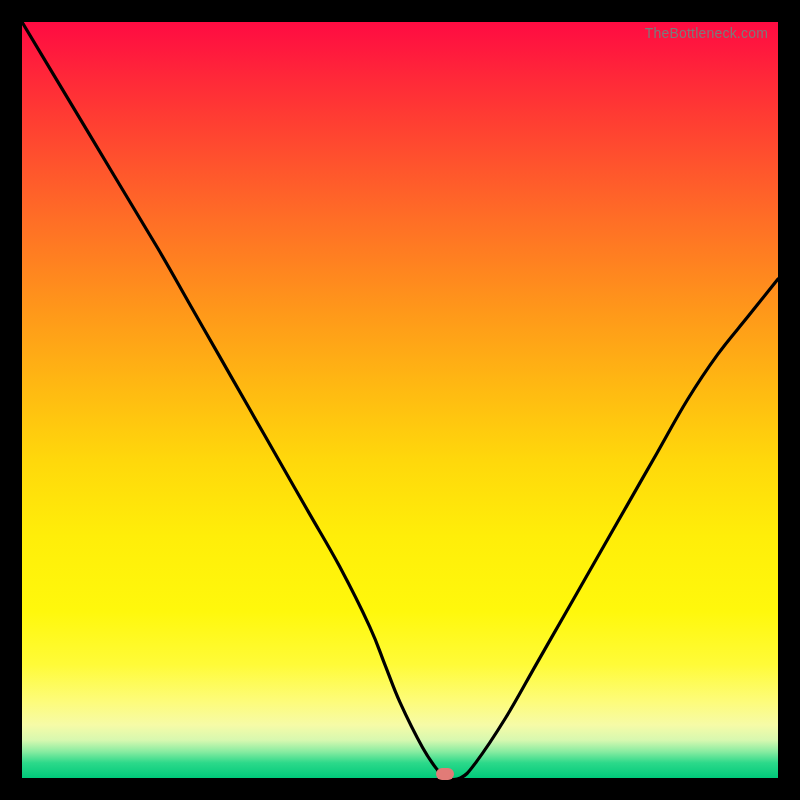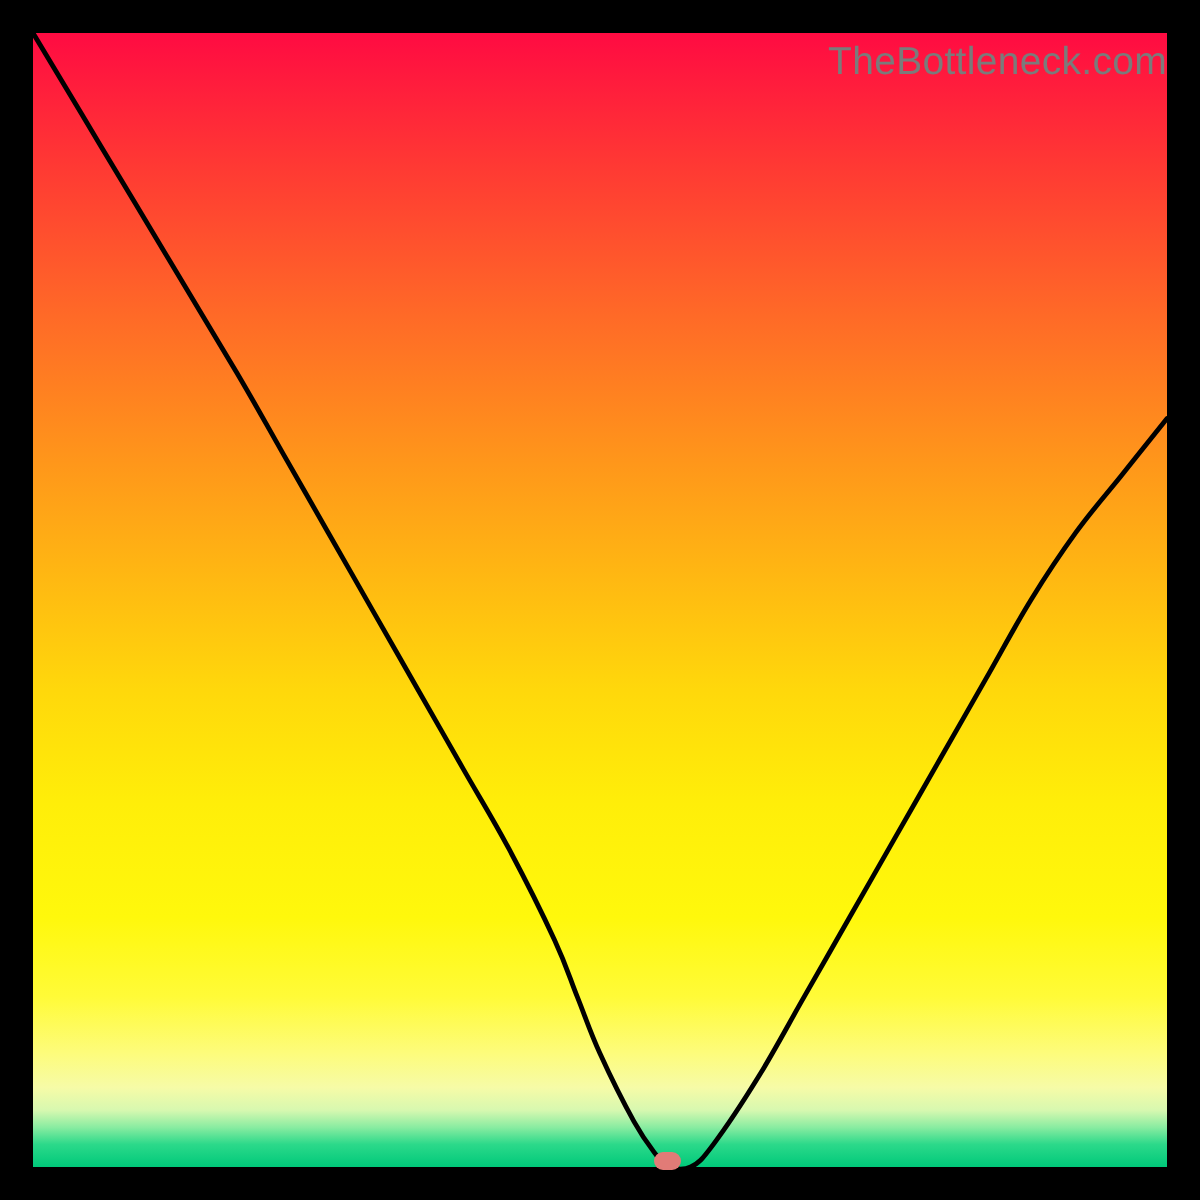--- a/index.html
+++ b/index.html
@@ -39,23 +39,23 @@
       #f6fba7 93%,
       #d7f8b0 95%,
       #89eca1 96.5%,
       #2cd98a 98%,
       #00c97a 100%
     );
   }
   .watermark {
     position: absolute;
     top: 3px;
-    right: 0;
+    right: 10px;
     color: #7b7b7b;
-    font-size: 26px;
+    font-size: 14px;
     letter-spacing: 0.2px;
     user-select: none;
   }
   svg.curve {
     position: absolute;
     left: 0;
     top: 0;
     width: 100%;
     height: 100%;
     overflow: visible;

